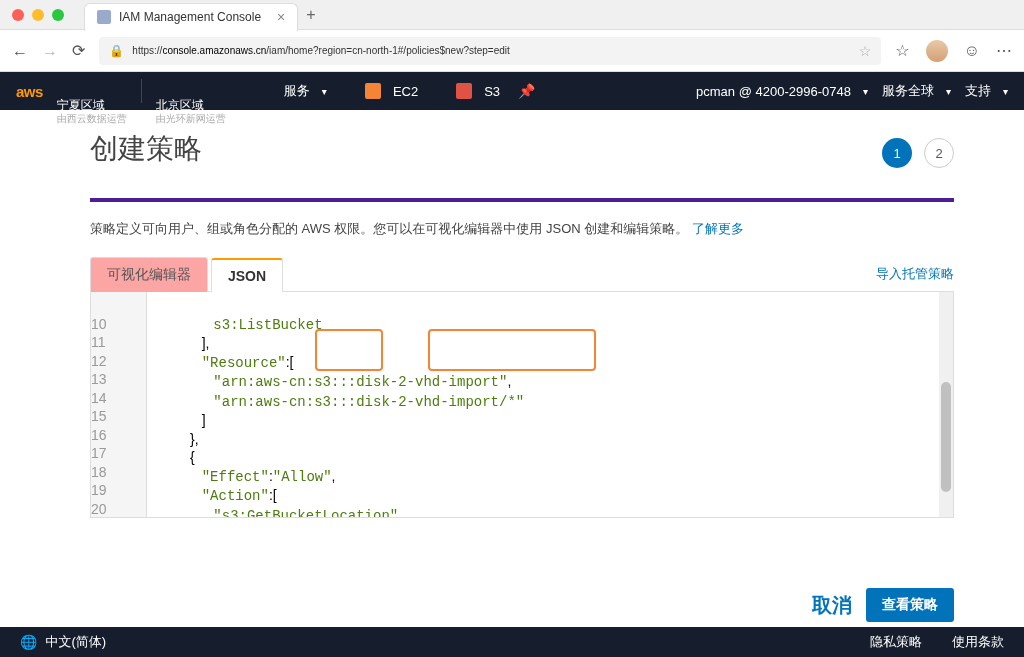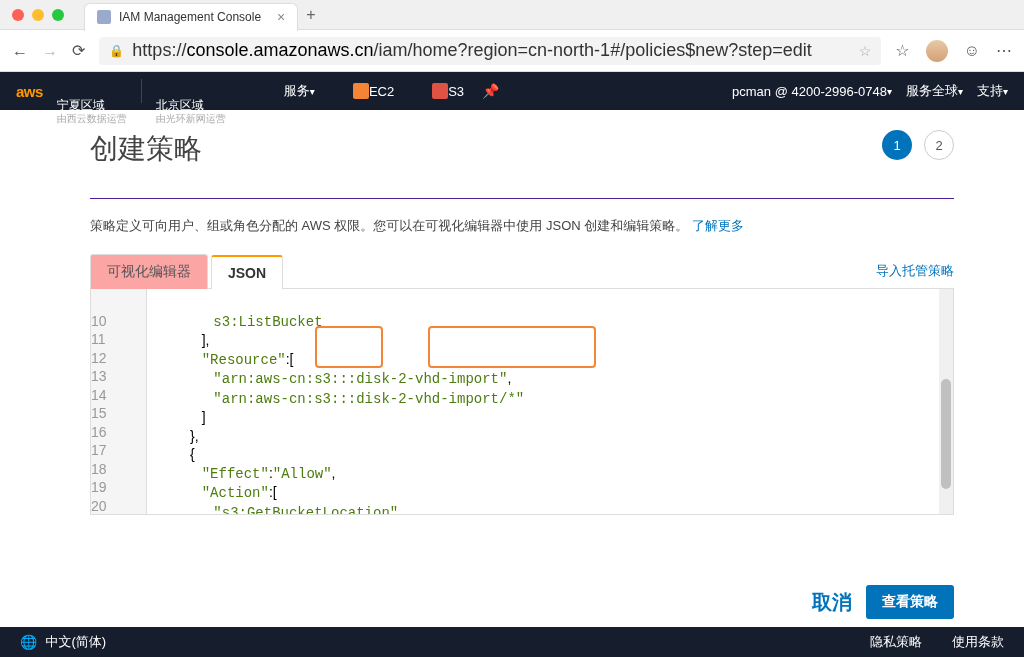--- a/index.html
+++ b/index.html
@@ -15,44 +15,44 @@
     .tab { display: flex; align-items: center; background: #fff; border-radius: 6px 6px 0 0; padding: 4px 12px; margin-left: 20px; height: 28px; border: 1px solid #ddd; border-bottom: none; gap: 8px; position: relative; top: 2px;}
     .tab-favicon { width: 14px; height: 14px; background: #9ac; border-radius: 2px; }
     .tab-title { font-size: 12px; color: #333; }
     .tab-close { color: #888; font-size: 14px; margin-left: 8px; }
     .tab-new { margin-left: 8px; color: #666; font-size: 16px; }
     
     .browser-toolbar { height: 42px; background: #fff; display: flex; align-items: center; padding: 0 12px; gap: 14px; border-bottom: 1px solid #ddd; }
     .nav-btn { color: #555; font-size: 16px; cursor: pointer; }
     .addressbar { flex: 1; height: 28px; background: #f3f3f3; border-radius: 4px; display: flex; align-items: center; padding: 0 10px; gap: 8px; }
     .lock { color: #666; font-size: 12px; }
-    .url { font-size: 18px; color: #333; }
+    .url { font-size: 10px; color: #333; }
     .url .domain { color: #000; }
     .addr-star { color: #aaa; margin-left: auto; font-size: 14px; }
     .browser-icons { display: flex; gap: 16px; align-items: center; color: #555; font-size: 16px; }
     .avatar { width: 22px; height: 22px; border-radius: 50%; background: linear-gradient(#e8c9a8,#d4a075); }
     
     
     .aws-header { height: 38px; background: #161e2d; display: flex; align-items: center; padding: 0 16px; color: #fff; font-size: 13px; gap: 14px;}
     .aws-logo { color: #ff9900; font-weight: bold; font-size: 15px; letter-spacing: -0.5px; }
     .region-block { line-height: 1.1; margin-top: 41px; }
     .region-main { font-size: 12px; }
     .region-sub { font-size: 10px; color: #aaa; }
     .region-divider { width: 1px; height: 24px; background: #444; }
-    .hdr-link { color: #fff; cursor: pointer; display: flex; align-items: center; gap: 0; }
+    .hdr-link { color: #fff; cursor: pointer; display: flex; align-items: center; gap: 12px; }
     .svc-icon { width: 16px; height: 16px; }
     .ec2-icon { background: #f58536; border-radius: 2px; }
     .s3-icon { background: #e05243; border-radius: 2px; }
     .hdr-spacer { flex: 1; }
     .pin { color: #fff; font-size: 14px; margin-left: 4px;}
     .caret { font-size: 10px; }
     
     
     .content { padding: 20px 70px 0 90px; }
-    .page-title-row { display: flex; align-items: flex-start; justify-content: space-between; padding-bottom: 30px; border-bottom: 1px solid #4c1d95;}
+    .page-title-row { display: flex; align-items: flex-end; justify-content: space-between; padding-bottom: 30px; border-bottom: 4px solid #4c1d95;}
     .page-title { font-size: 28px; color: #444; font-weight: 400; }
     .steps { display: flex; gap: 12px; }
     .step { width: 30px; height: 30px; border-radius: 50%; display: flex; align-items: center; justify-content: center; font-size: 13px; }
     .step-active { background: #0073bb; color: #fff; }
     .step-inactive { border: 1px solid #ccc; color: #555; }
     
     .desc-row { padding: 18px 0 10px; font-size: 13px; color: #444; }
     .desc-row a { color: #0073bb; text-decoration: none; }
     
     .tabs-row { display: flex; align-items: center; border-bottom: 1px solid #ddd; margin-top: 8px;}

